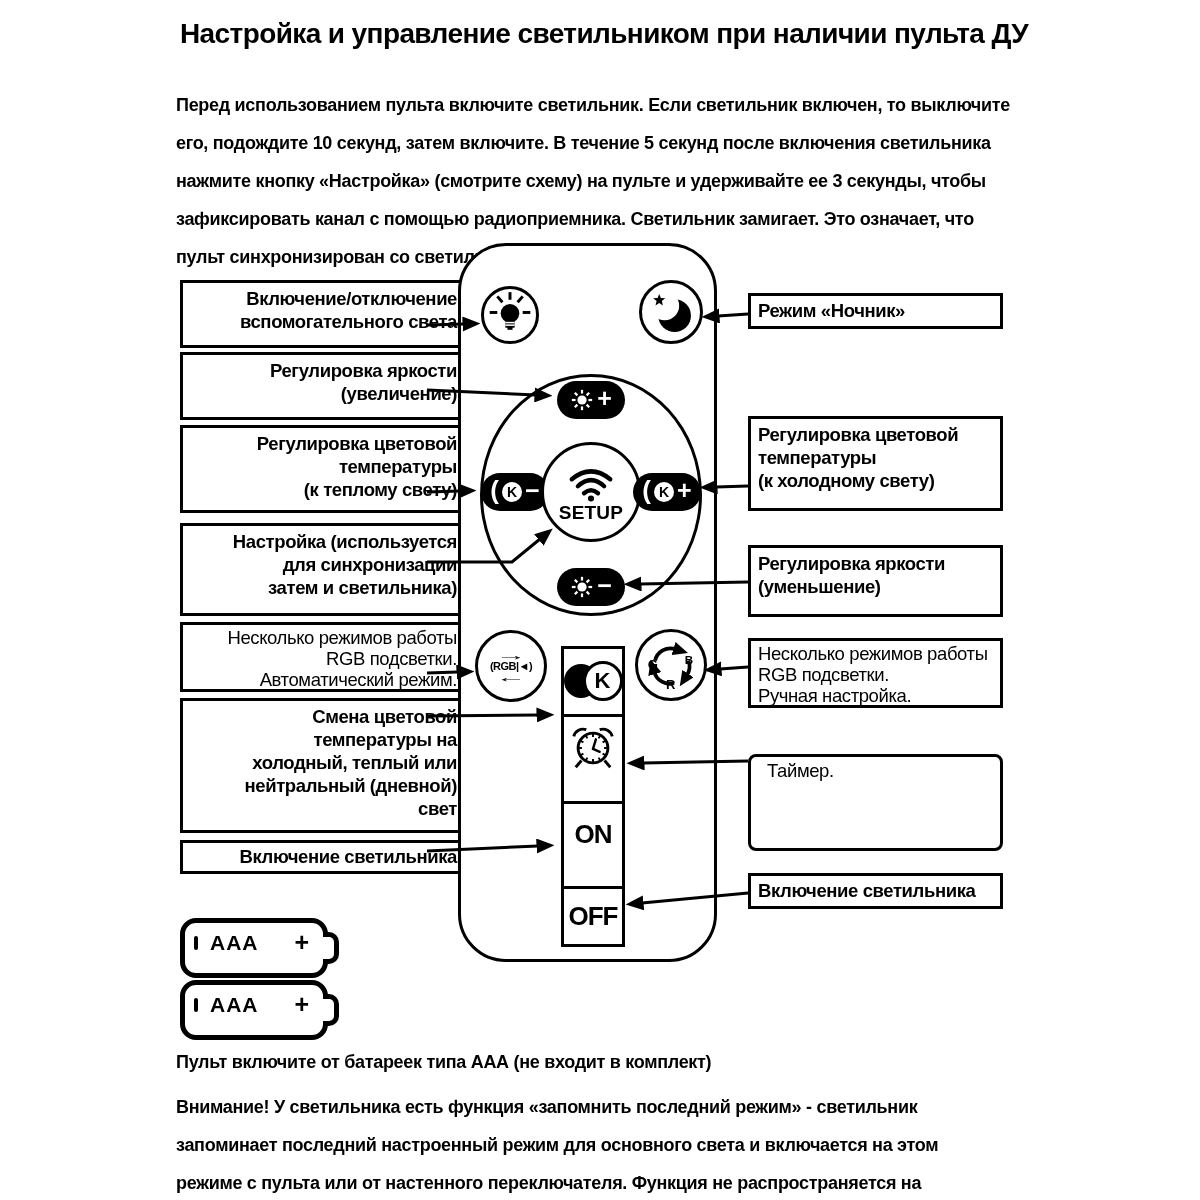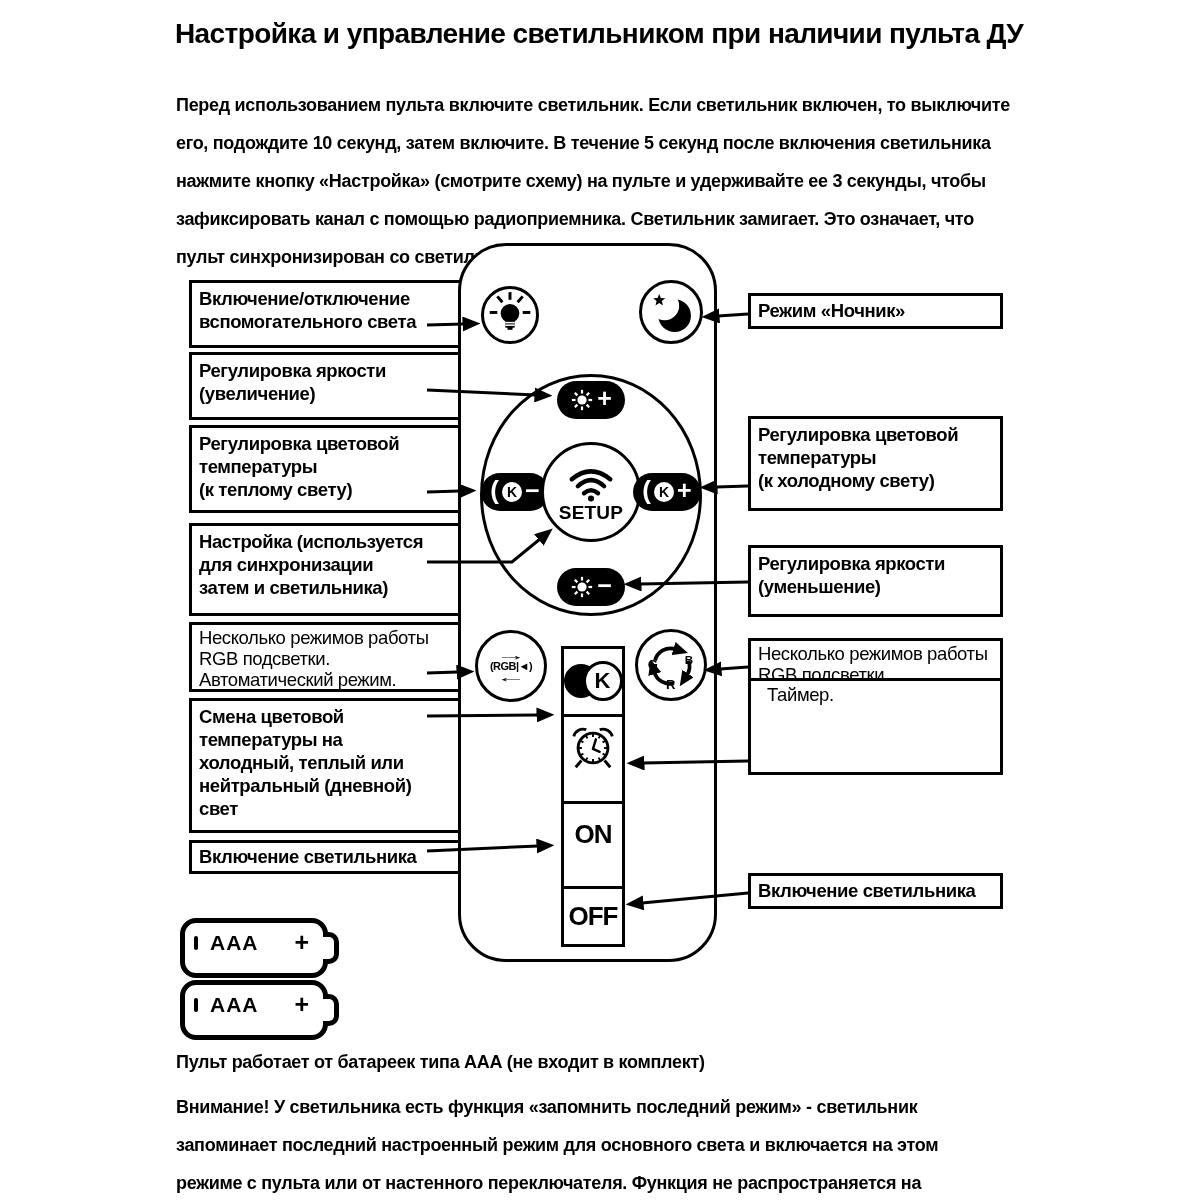--- a/index.html
+++ b/index.html
@@ -1,29 +1,29 @@
 <!DOCTYPE html>
 <html><head>
 <meta charset="utf-8">
 <style>
   html,body{margin:0;padding:0;background:#fff;}
   .page{position:relative;width:1200px;height:1200px;background:#fff;color:#000;
         font-family:"Liberation Sans",sans-serif;overflow:hidden;}
-  .title{position:absolute;left:175px;top:18px;width:853px;text-align:left;
+  .title{position:absolute;left:175px;top:18px;width:853px;text-align:right;
          font-size:28px;font-weight:bold;letter-spacing:-0.6px;white-space:nowrap;}
   .para{position:absolute;white-space:pre-line;font-weight:bold;font-size:18px;
         line-height:38px;letter-spacing:-0.3px;}
   .intro{left:176px;top:86px;width:890px;}
   .note{left:176px;top:1043px;width:890px;}
   .warning{left:176px;top:1088px;width:890px;}
   .callout{position:absolute;border:3px solid #000;background:#fff;box-sizing:border-box;
            padding:4px 7px;font-size:18.5px;line-height:23px;font-weight:bold;
            white-space:pre-line;letter-spacing:-0.4px;}
   .callout.regular{font-weight:normal;line-height:21px;padding:2px 7px;}
-  .lb{left:189px;width:287px;}
+  .lb{left:180px;width:287px;text-align:right;}
   .rb{left:748px;width:255px;}
   
   .remote{position:absolute;left:458px;top:243px;width:259px;height:719px;background:#fff;
           border:3.5px solid #000;border-radius:48px;box-sizing:border-box;}
   .cbtn,.roundbtn{position:absolute;border:3px solid #000;border-radius:50%;background:#fff;
           display:flex;align-items:center;justify-content:center;box-sizing:border-box;}
   .navring{position:absolute;left:19px;top:128px;width:222px;height:242px;
            border:3px solid #000;border-radius:50%;box-sizing:border-box;background:#fff;}
   .pill{position:absolute;width:68px;height:38px;border-radius:19px;background:#000;color:#fff;
         display:flex;align-items:center;justify-content:center;gap:3px;font-weight:bold;}
@@ -93,21 +93,21 @@
 
   <div class="callout rb" style="top:293px;height:36px;padding:3px 7px;">Режим «Ночник»</div>
   <div class="callout rb" style="top:416px;height:95px;">Регулировка цветовой
 температуры
 (к холодному свету)</div>
   <div class="callout rb" style="top:545px;height:72px;">Регулировка яркости
 (уменьшение)</div>
   <div class="callout rb regular" style="top:638px;height:70px;">Несколько режимов работы
 RGB подсветки.
 Ручная настройка.</div>
-  <div class="callout rb regular" style="top:678px;height:97px;padding:3px 7px 3px 16px;">Таймер.</div>
+  <div class="callout rb regular" style="top:754px;height:97px;padding:3px 7px 3px 16px;border-radius:8px;">Таймер.</div>
   <div class="callout rb" style="top:873px;height:36px;padding:3px 7px;">Включение светильника</div>
 
   <div class="remote">
 
     <div class="cbtn" style="left:20px;top:40px;width:58px;height:58px;">
       <svg viewBox="-26 -28 52 58" width="44" height="50">
         <g stroke="#000" stroke-width="3.5">
           <line x1="0" y1="-26" x2="0" y2="-17"></line>
           <line x1="-15" y1="-21" x2="-9" y2="-14"></line>
           <line x1="15" y1="-21" x2="9" y2="-14"></line>
@@ -286,19 +286,19 @@
     <span class="bplus">+</span>
     <span class="bnub"></span>
   </div>
   <div class="battery" style="top:980px;">
     <span class="btick"></span>
     <span class="blabel">AAA</span>
     <span class="bplus">+</span>
     <span class="bnub"></span>
   </div>
 
-  <div class="para note">Пульт работает от батареек типа ААА (не входит в комплект)</div>
+  <div class="para note">Пульт включите от батареек типа ААА (не входит в комплект)</div>
   <div class="para warning">Внимание! У светильника есть функция «запомнить последний режим» - светильник
 запоминает последний настроенный режим для основного света и включается на этом
 режиме с пульта или от настенного переключателя. Функция не распространяется на
 вспомогательный свет.</div>
 
 </div>
 
 </body></html>

